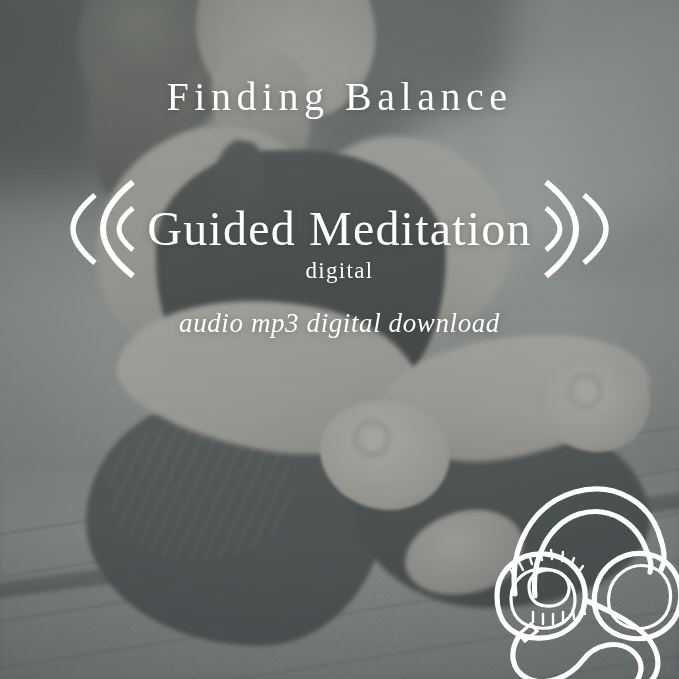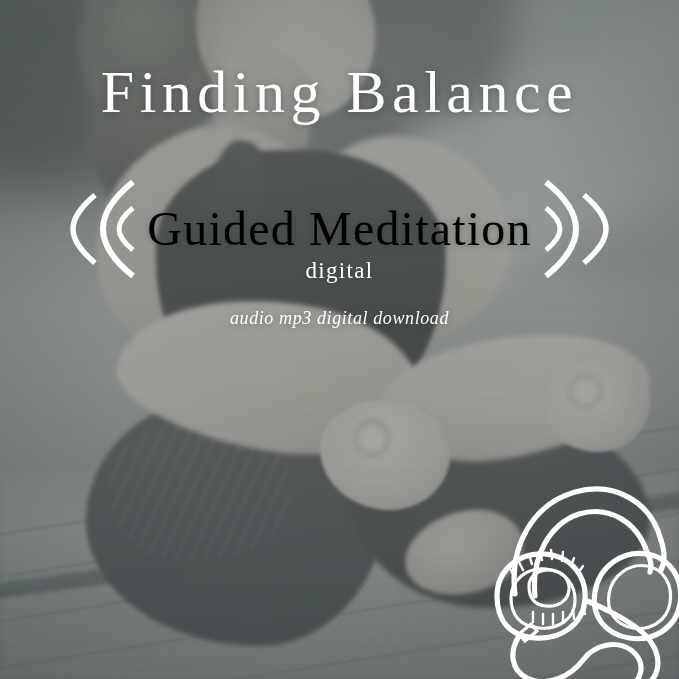--- a/index.html
+++ b/index.html
@@ -232,44 +232,44 @@
   }
   .vignette {
     position:absolute; inset:0;
     background:radial-gradient(ellipse at 50% 46%, rgba(0,0,0,0) 48%, rgba(46,54,56,.24) 100%);
   }
 
   
   .overlay { position:absolute; inset:0; }
 
   .title {
-    position:absolute; left:0; right:0; top:62px;
+    position:absolute; left:0; right:0; top:77px;
     text-align:center;
     color:#ffffff;
     font-family:"Liberation Serif", serif;
     font-weight:400;
-    font-size:60px;
+    font-size:40px;
     letter-spacing:5.5px;
     line-height:1;
     text-shadow:0 1px 7px rgba(40,48,50,.38);
     white-space:nowrap;
   }
 
   .wave-row {
     position:absolute; left:0; right:0; top:170px;
     height:118px;
     display:flex; align-items:center; justify-content:center;
     gap:0px;
   }
   .waves { width:86px; height:118px; flex:0 0 auto; }
   .waves path { fill:none; stroke:#ffffff; stroke-linecap:butt; }
   .waves-right { transform:scaleX(-1); }
 
   .subtitle {
-    color:#000000;
+    color:#ffffff;
     font-family:"Liberation Serif", serif;
     font-weight:400;
     font-size:48px;
     letter-spacing:1.2px;
     line-height:1;
     white-space:nowrap;
     padding:0 6px;
     text-shadow:0 1px 6px rgba(40,48,50,.35);
   }
 
@@ -282,21 +282,21 @@
     letter-spacing:1.3px;
     text-shadow:0 1px 5px rgba(40,48,50,.34);
   }
 
   .tagline {
     position:absolute; left:0; right:0; top:308px;
     text-align:center;
     color:#ffffff;
     font-family:"Liberation Serif", serif;
     font-style:italic;
-    font-size:18px;
+    font-size:27px;
     letter-spacing:.6px;
     text-shadow:0 1px 6px rgba(40,48,50,.36);
   }
 
   
   .headphones {
     position:absolute; right:-6px; bottom:-10px;
     width:210px; height:215px;
     pointer-events:none;
   }

